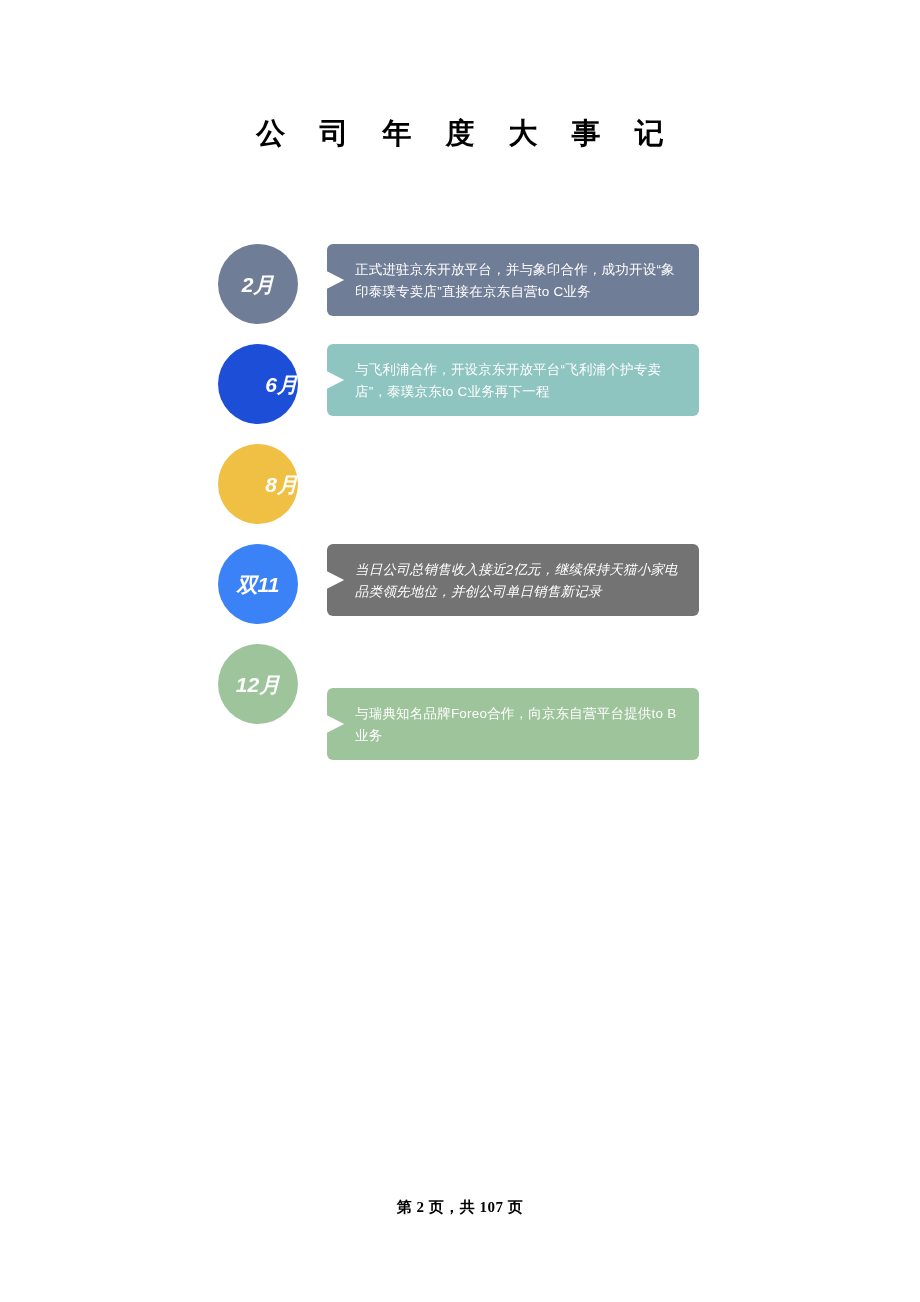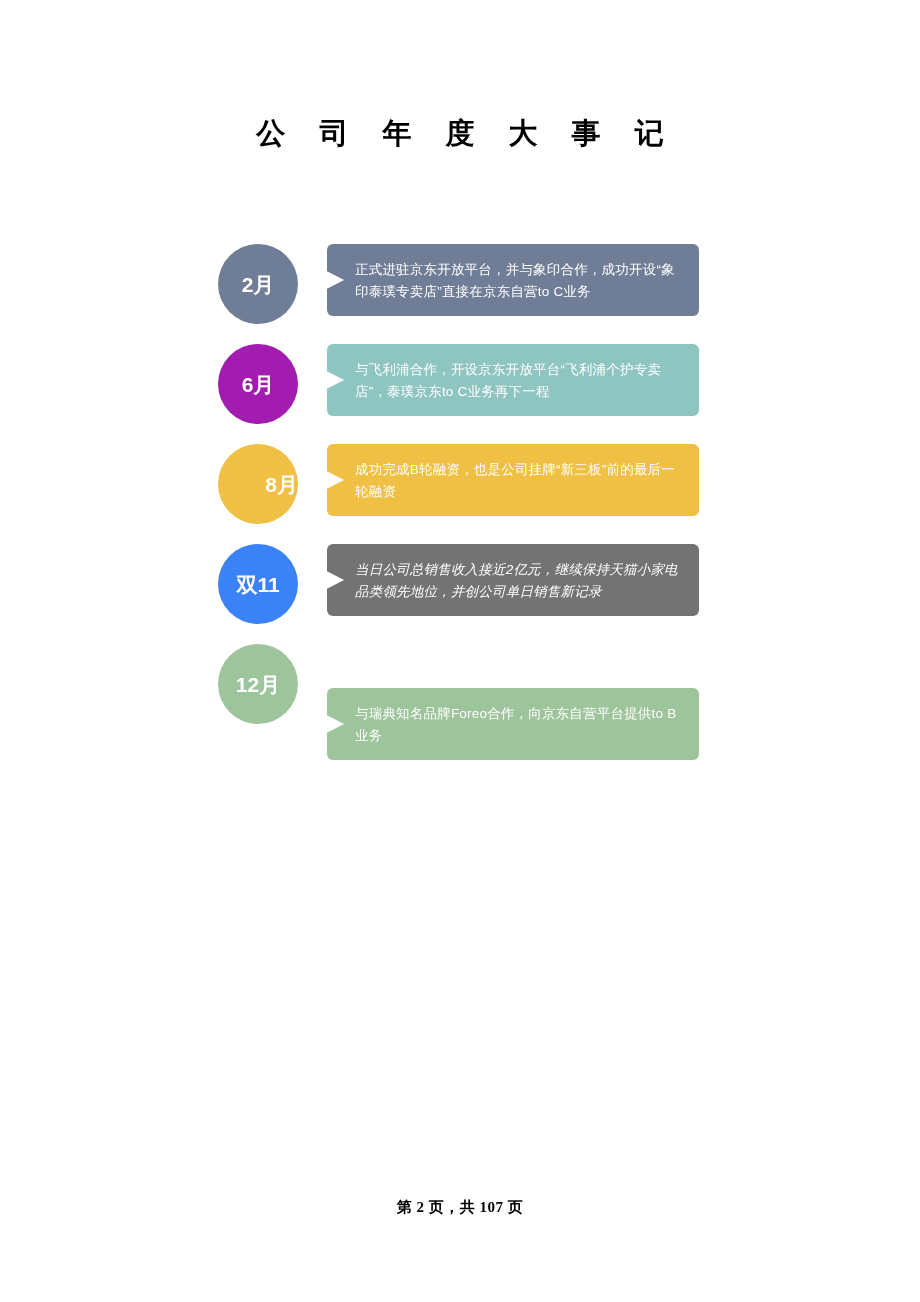--- a/index.html
+++ b/index.html
@@ -61,20 +61,21 @@
     border-radius: 50%;
     display: flex;
     align-items: center;
     justify-content: center;
     color: #ffffff;
     font-size: 21px;
     font-weight: 700;
     letter-spacing: 0px;
     line-height: 1;
     box-sizing: border-box;
+    font-style: italic;
   }
 
   .tl-bar {
     position: absolute;
     left: 109px;
     top: 4px;
     width: 372px;
     min-height: 72px;
     border-radius: 6px;
     box-sizing: border-box;
@@ -122,33 +123,30 @@
 
   <div class="tl-row">
         <div class="tl-circle" style="background: rgb(112, 125, 150);">
           <span>2月</span>
         </div>
         <div class="tl-bar" style="background: rgb(112, 125, 150);">
           <span class="tl-bar-text">正式进驻京东开放平台，并与象印合作，成功开设“象印泰璞专卖店”直接在京东自营to C业务</span>
         </div>
       </div>
       <div class="tl-row">
-        <div class="tl-circle" style="background: #a21caf;">
+        <div class="tl-circle" style="background: #1d4ed8; justify-content: flex-end;">
           <span>6月</span>
         </div>
         <div class="tl-bar" style="background: rgb(143, 197, 193);">
           <span class="tl-bar-text">与飞利浦合作，开设京东开放平台“飞利浦个护专卖店”，泰璞京东to C业务再下一程</span>
         </div>
       </div>
       <div class="tl-row">
         <div class="tl-circle" style="background: rgb(240, 192, 68); justify-content: flex-end;">
           <span>8月</span>
-        </div>
-        <div class="tl-bar" style="background: rgb(240, 192, 68);">
-          <span class="tl-bar-text">成功完成B轮融资，也是公司挂牌“新三板”前的最后一轮融资</span>
         </div>
       </div>
       <div class="tl-row">
         <div class="tl-circle" style="background: #3b82f6;">
           <span>双11</span>
         </div>
         <div class="tl-bar" style="background: #737373; font-style: italic;">
           <span class="tl-bar-text">当日公司总销售收入接近2亿元，继续保持天猫小家电品类领先地位，并创公司单日销售新记录</span>
         </div>
       </div>

